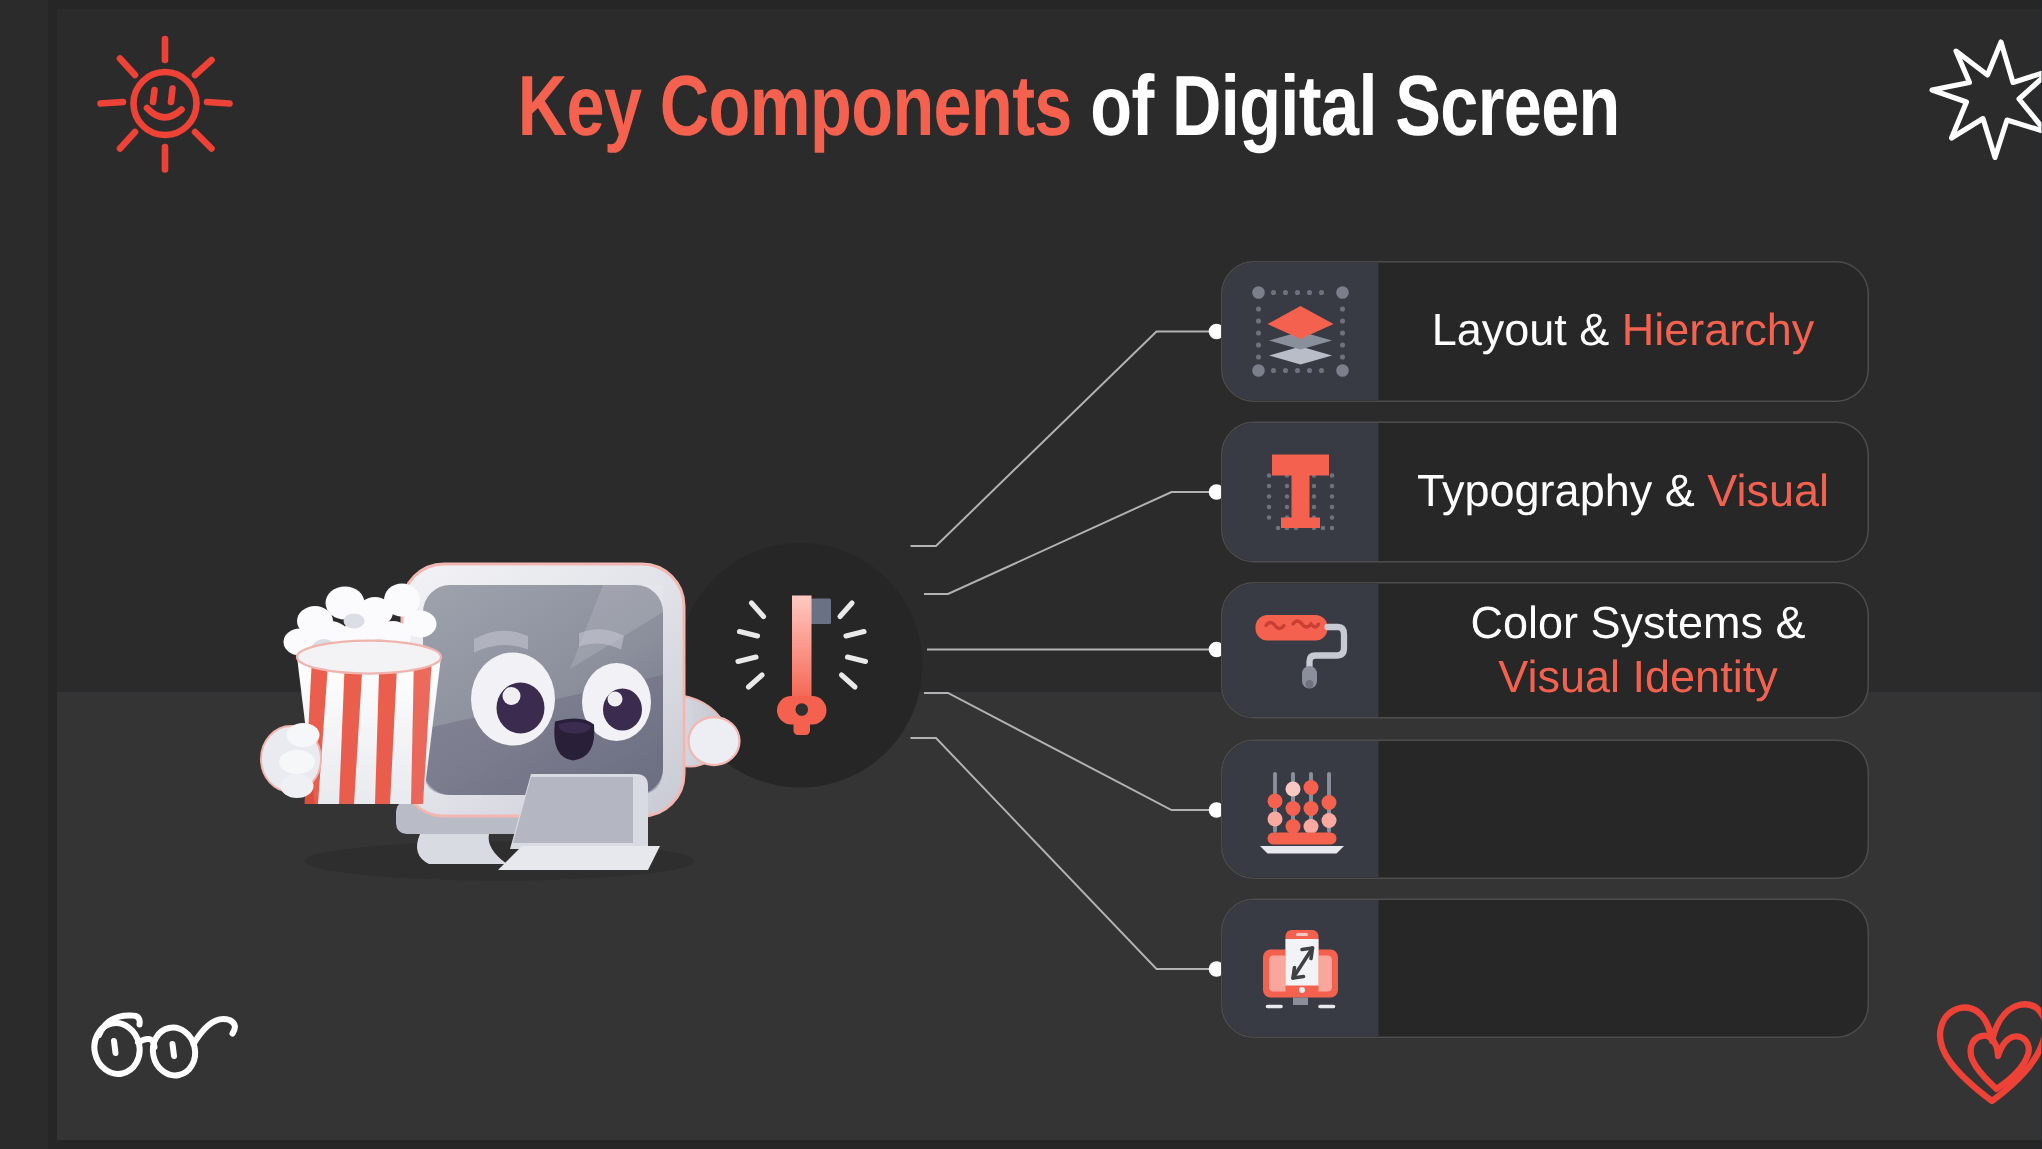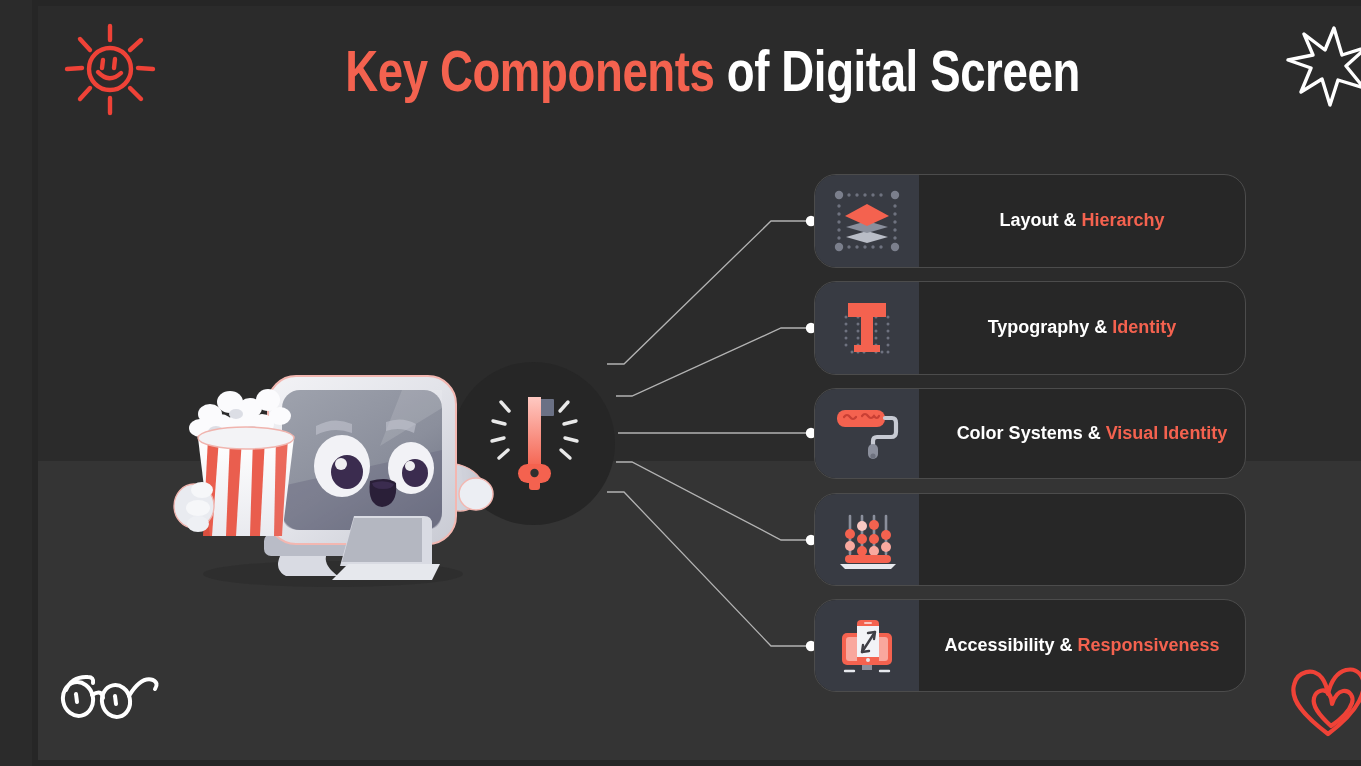--- a/index.html
+++ b/index.html
@@ -109,24 +109,24 @@
   }
   .card-body {
     flex: 1 1 auto;
     display: flex;
     align-items: center;
     justify-content: center;
     padding: 0 14px;
     text-align: center;
   }
   .card-label {
-    font-size: 18px;
+    font-size: 30px;
     line-height: 1.18;
     color: #ffffff;
-    font-weight: bold;
+    font-weight: normal;
   }
   .card-label .hl { color: #f4624f; }
 
   #card-0 { top: 174px; height: 94px; }
   #card-1 { top: 281px; height: 94px; }
   #card-2 { top: 388px; height: 91px; gap: 20px; }
   #card-3 { top: 493px; height: 93px; }
   #card-4 { top: 599px; height: 93px; }
 
   
@@ -366,21 +366,21 @@
             <circle cx="22" cy="55" r="1.5"></circle>
             <circle cx="28" cy="55" r="1.5"></circle>
           <circle cx="40" cy="55" r="1.5"></circle>
             <circle cx="46" cy="55" r="1.5"></circle>
             <circle cx="52" cy="55" r="1.5"></circle>
         </g>
         <path d="M12 6 L50 6 L50 20 L37 20 L37 48 L44 48 L44 55 L18 55 L18 48 L25 48 L25 20 L12 20 Z" fill="#f4624f"></path>
       </svg>
     </div>
     <div class="card-body">
-      <div class="card-label"><span>Typography &amp; </span><span class="hl">Identity</span></div>
+      <div class="card-label"><span>Typography &amp; </span><span class="hl">Visual</span></div>
     </div>
   </div>
 
   <div class="card" id="card-2">
     <div class="card-icon">
       <svg width="66" height="60" viewBox="0 0 66 60">
         <rect x="3" y="6" width="48" height="17" rx="8" fill="#f4624f"></rect>
         <path d="M10 13 q3,-4 6,0 q3,4 6,0 M28 12 q3,-4 6,0 q3,4 6,0 q3,4 5,0" stroke="#c83f34" stroke-width="2.2" fill="none" stroke-linecap="round"></path>
         <path d="M51 14 l7,0 q4,0 4,5 l0,9 q0,5 -5,5 l-14,0 q-4,0 -4,4 l0,5" stroke="#c7cad3" stroke-width="4.2" fill="none" stroke-linecap="round" stroke-linejoin="round"></path>
         <rect x="34" y="40" width="10" height="15" rx="5" fill="#8b8f9c"></rect>
@@ -432,23 +432,20 @@
         <rect x="21" y="5" width="22" height="44" rx="4" fill="#f4624f"></rect>
         <rect x="21" y="11" width="22" height="31" fill="#f2f3f7"></rect>
         <rect x="28" y="7" width="8" height="2" rx="1" fill="#f9c8c2"></rect>
         <circle cx="32" cy="45" r="2" fill="#e7e9ee"></circle>
         <g stroke="#3f3f46" stroke-width="2.4" stroke-linecap="round">
           <line x1="26" y1="37" x2="39" y2="17"></line>
           <path d="M39 17 L32 18 M39 17 L38 24"></path>
           <path d="M26 37 L33 36 M26 37 L27 30"></path>
         </g>
       </svg>
-    </div>
-    <div class="card-body">
-      <div class="card-label"><span>Accessibility &amp; </span><span class="hl">Responsiveness</span></div>
     </div>
   </div>
 
   <svg class="doodle" id="doodle-sun" viewBox="0 0 96 96">
     <g stroke="#ef4237" stroke-width="4.4" fill="none" stroke-linecap="round">
       <circle cx="48" cy="47" r="21"></circle>
       <line x1="48" y1="4" x2="48" y2="18"></line>
       <line x1="48" y1="76" x2="48" y2="91"></line>
       <line x1="5" y1="47" x2="20" y2="46"></line>
       <line x1="76" y1="46" x2="91" y2="47"></line>

